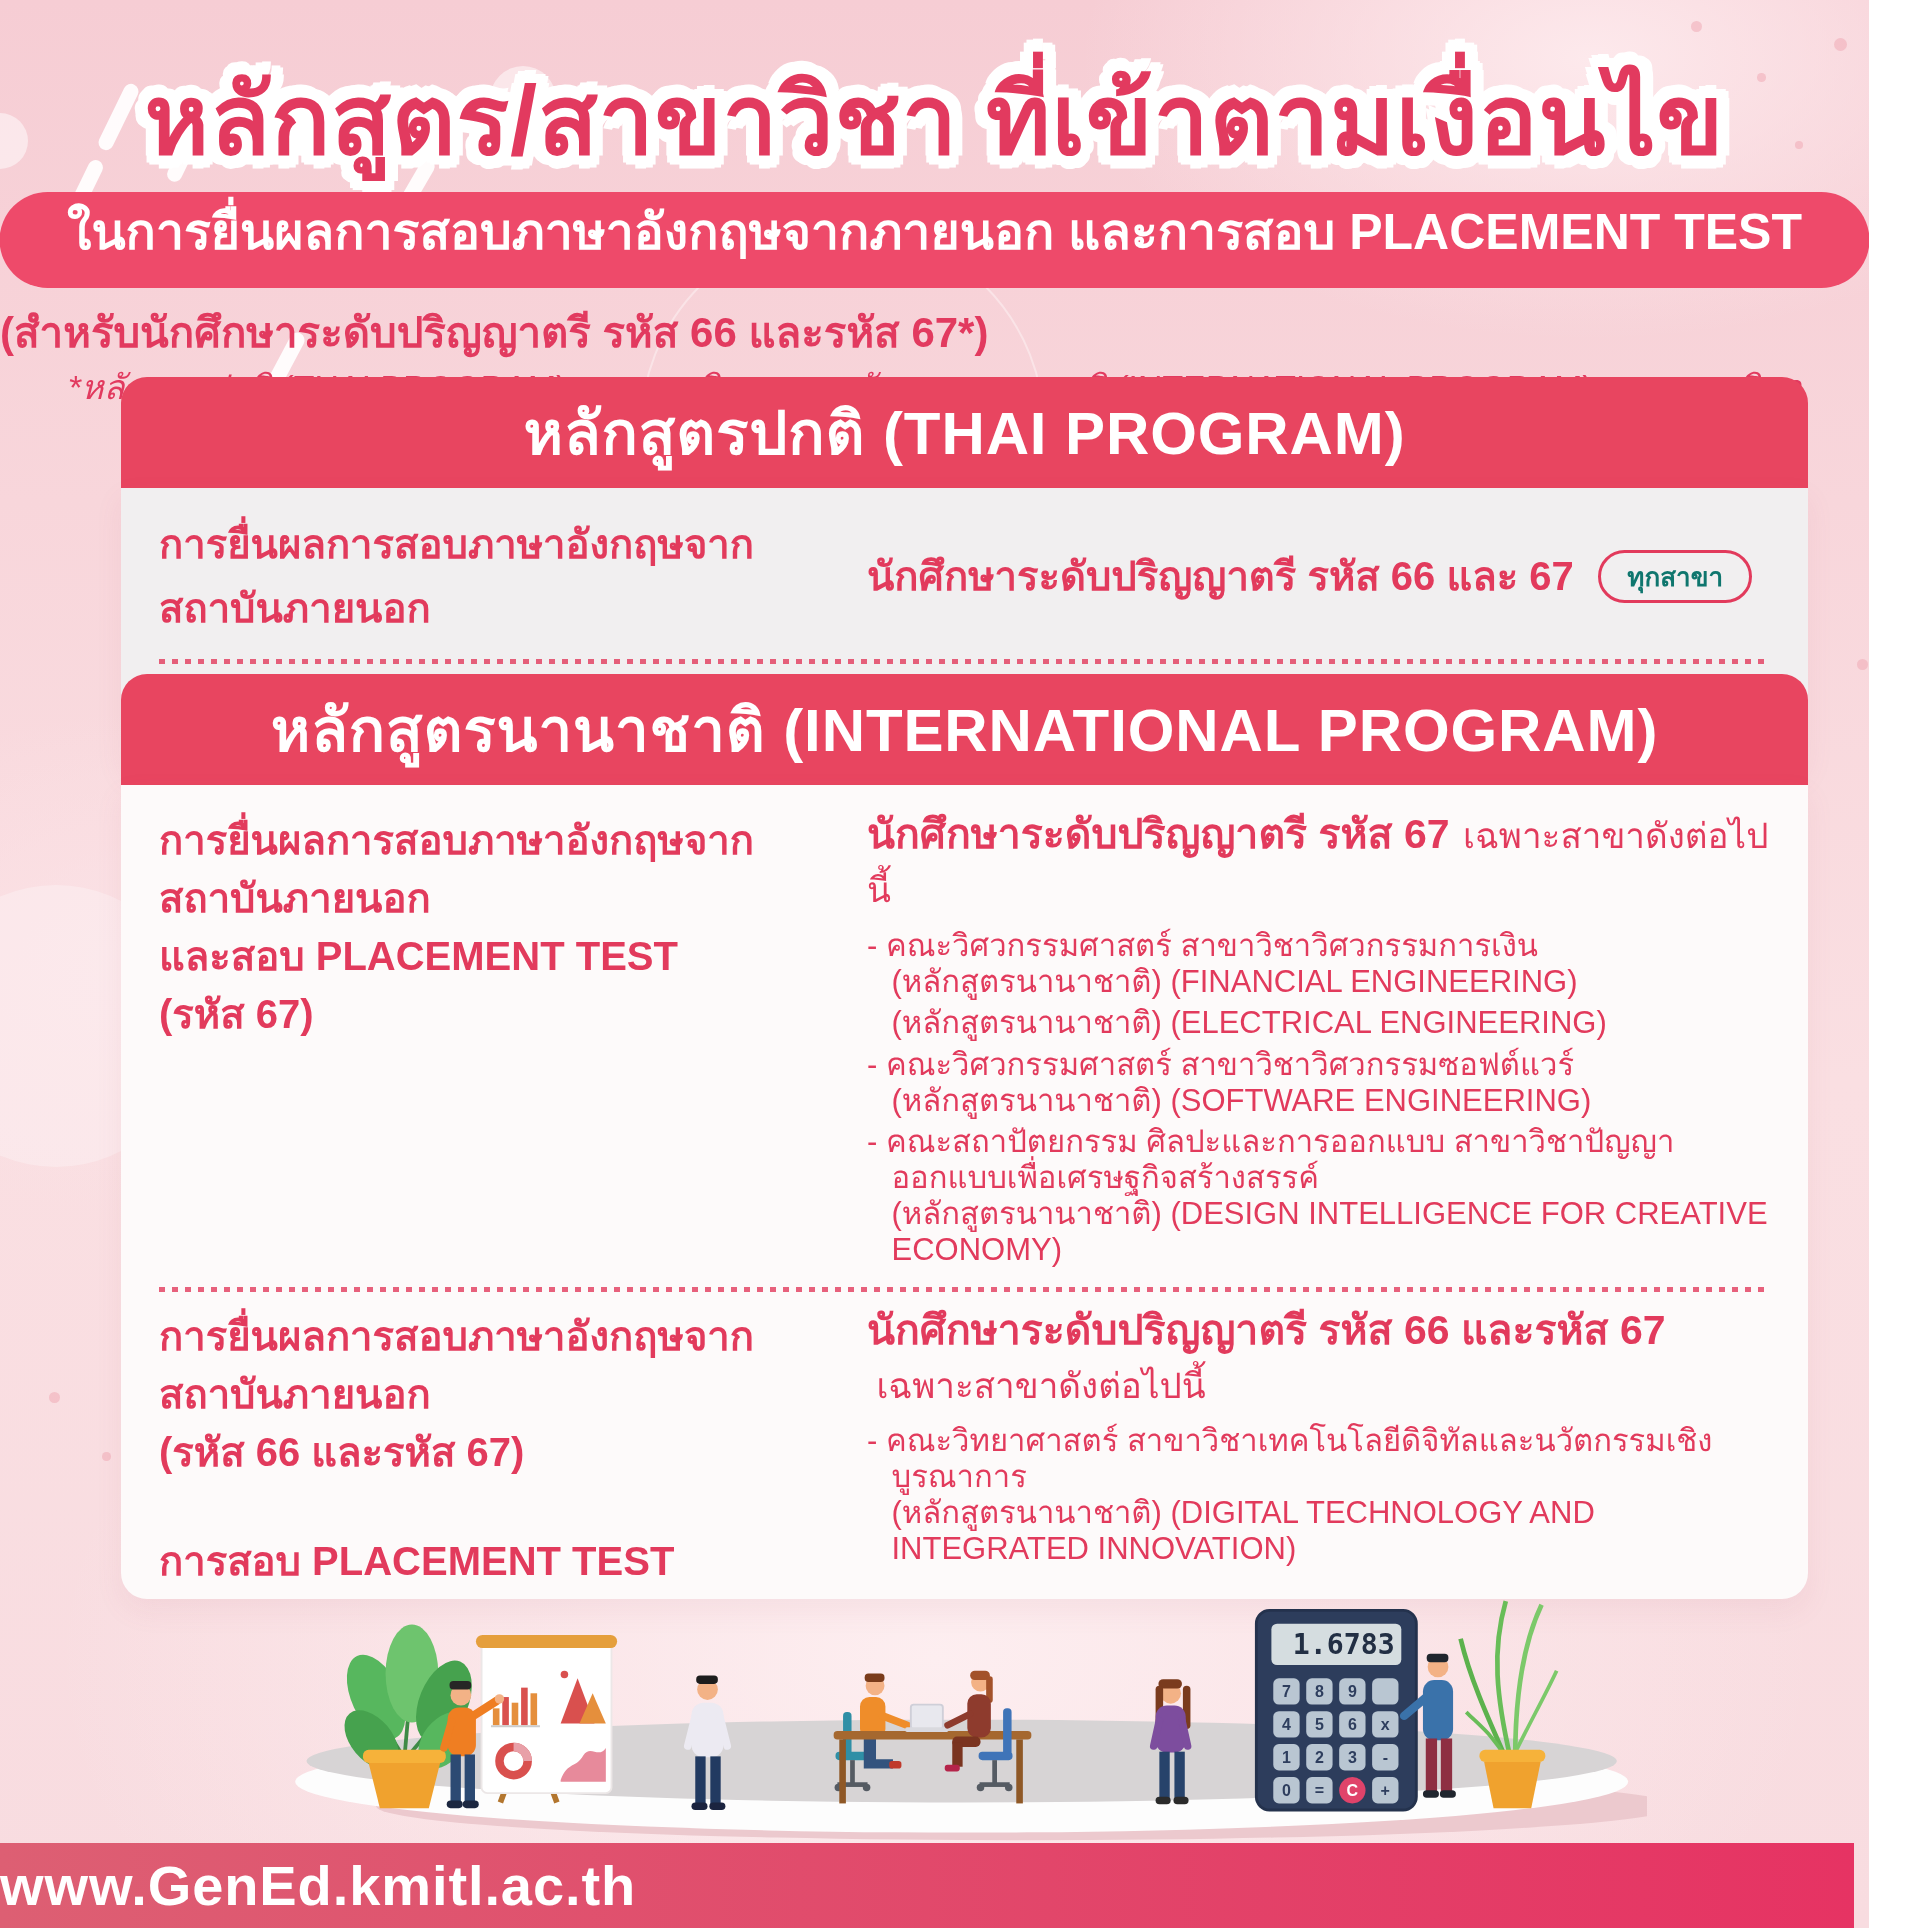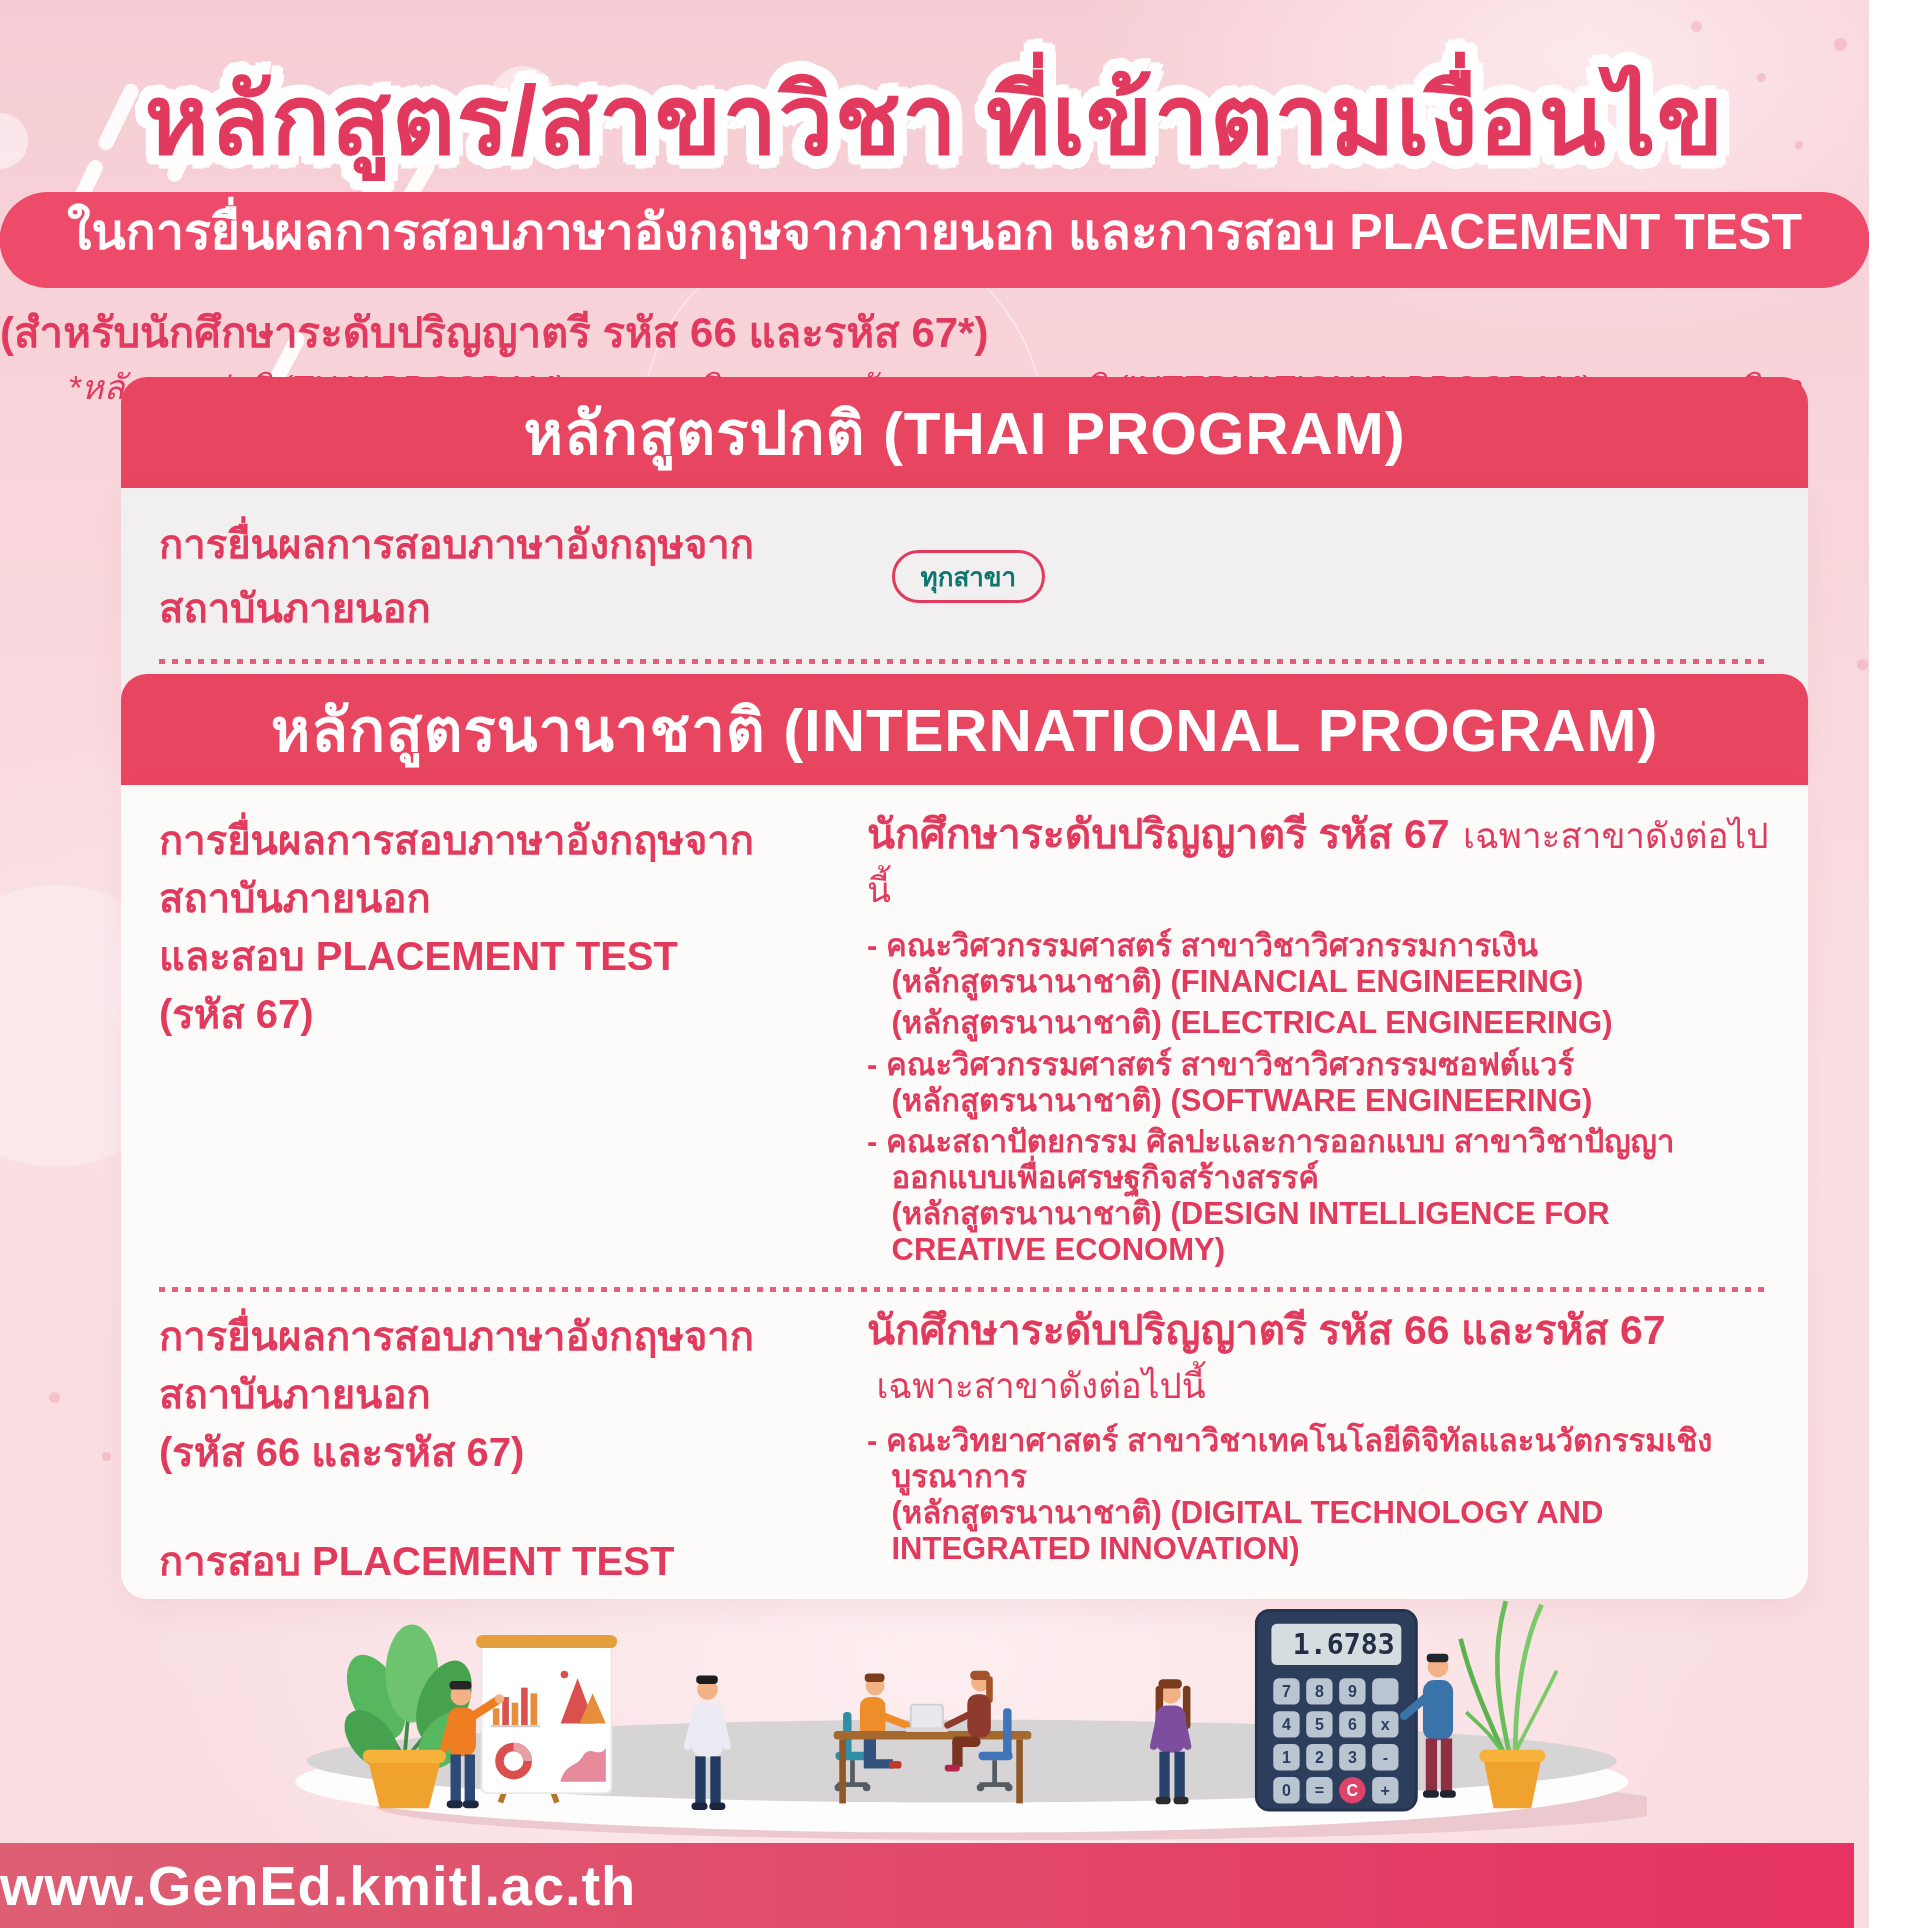--- a/index.html
+++ b/index.html
@@ -70,21 +70,21 @@
     background:#fdfafa; border-radius:0 0 26px 26px; height:814px; overflow:hidden;
     padding:26px 38px 19px; box-shadow:0 11.3px 28px rgba(180,90,110,.08);
   }
   .iblock{ display:grid; grid-template-columns:708px 1fr; }
   .mcol{ color:#e23a5c; font-weight:700; font-size:40px; line-height:58px; padding-right:19px; }
   .mline.gap{ margin-top:51px; }
   .rcol{ color:#e23a5c; }
   .right-header{ line-height:47px; margin-bottom:7.5px; }
   .rh-bold{ font-weight:800; font-size:41px; }
   .rh-note{ font-weight:500; font-size:35px; margin-left:9.4px; }
-  .major-item{ margin-top:5.6px; font-size:31px; font-weight:700; line-height:36px; }
+  .major-item{ margin-top:5.6px; font-size:31px; font-weight:400; line-height:36px; }
   .m-line{ padding-left:24.5px; text-indent:-24.5px; }
   .m-line.en{ text-indent:0; }
   .intl-dots{ margin:19px 0 15px; }
   
   .scene{ position:absolute; left:282px; top:1584px; width:1365px; height:260px; }
   
   .footer{
     position:absolute; left:0; right:15px; bottom:0; height:85px;
     background:linear-gradient(90deg,#dd5f73 0%, #e63363 100%);
     display:flex; align-items:center; 
@@ -134,20 +134,21 @@
   </div>
   <div class="sub-bold">(สำหรับนักศึกษาระดับปริญญาตรี รหัส 66 และรหัส 67*)</div>
   <div class="sub-italic">*หลักสูตรปกติ (THAI PROGRAM) ทุกสาขาวิชา และหลักสูตรนานาชาติ (INTERNATIONAL PROGRAM) บางสาขาวิชา</div>
 
   <section class="card card-thai">
     <header class="card-header">หลักสูตรปกติ (THAI PROGRAM)</header>
     <div class="thai-body">
       <div class="trow">
         <div class="method">การยื่นผลการสอบภาษาอังกฤษจากสถาบันภายนอก</div>
         <div class="elig">
+          <span>นักศึกษาระดับปริญญาตรี รหัส 66 และ 67</span>
           <span class="badge">ทุกสาขา</span>
         </div>
       </div>
       <div class="dots"></div>
       <div class="trow">
         <div class="method">การสอบ PLACEMENT TEST</div>
         <div class="elig">
           <span>นักศึกษาระดับปริญญาตรี รหัส 67</span>
           <span class="badge">ทุกสาขา</span>
         </div>

